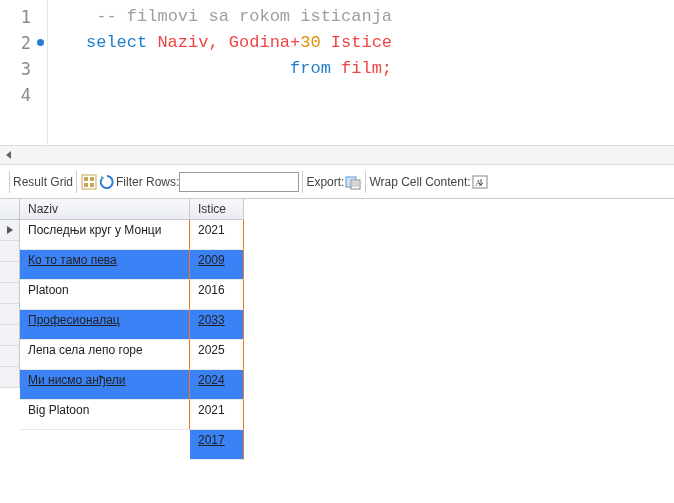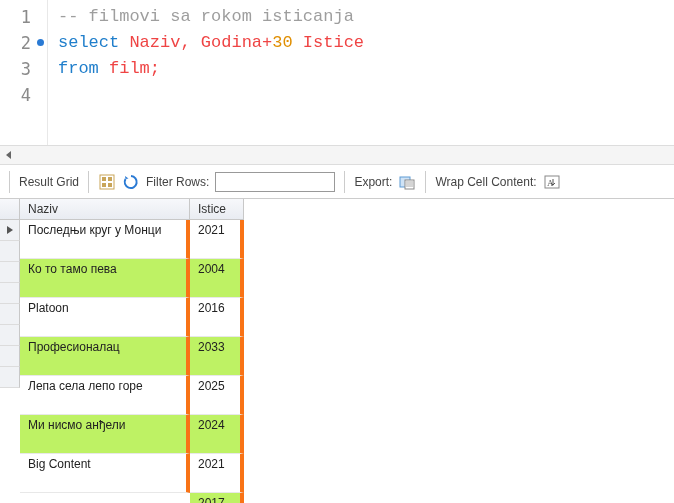--- a/index.html
+++ b/index.html
@@ -41,23 +41,23 @@
     width: 7px;
     height: 7px;
     border-radius: 50%;
     background: #2a7ad4;
   }
   .code {
     padding: 4px 0 0 10px;
     font-family: Consolas, "Courier New", monospace;
     font-size: 17px;
   }
-  .cline { height: 26px; line-height: 26px; white-space: pre; }
+  .cline { height: 26px; line-height: 26px; white-space: pre; text-align: right; }
   .comment { color: #9e9e9e; }
-  .kw { color: #1f7ecb; }
+  .kw { color: #1f7ecb; margin-left: 28px; }
   .num { color: #e08e00; }
   .plain { color: #ef4444; }
 
   .hscroll {
     height: 20px;
     border-top: 1px solid #ddd;
     border-bottom: 1px solid #ddd;
     background: #f5f5f5;
     display: flex;
     align-items: center;
@@ -73,21 +73,20 @@
     font-size: 11px;
   }
 
   .toolbar {
     height: 34px;
     display: flex;
     align-items: center;
     padding: 0 6px;
     border-bottom: 1px solid #ccc;
     background: #fff;
-    gap: 6px;
   }
   .toolbar .sep {
     width: 1px;
     height: 22px;
     background: #ccc;
     margin: 0 3px;
   }
   .toolbar .lbl { color: #444; font-size: 12px; }
   .toolbar input.filter {
     width: 120px;
@@ -136,28 +135,28 @@
   .col .hdr {
     height:21px; line-height:21px;
     padding:0 8px;
     background: linear-gradient(#f7f8fb,#e9ecf2);
     border-right:1px solid #c8c8c8;
     border-bottom:1px solid #c8c8c8;
     color:#333;
     font-weight: normal;
   }
   .col .cell {
-    height:39px; line-height:21px;
+    height:30px; line-height:21px;
     padding:0 8px;
-    border-right:4px solid #f97316;
+    border-right:1px solid #f97316;
     border-bottom:1px solid #e8e8e8;
     color:#222;
     white-space: nowrap;
   }
-  .col .cell.alt { background:#bef264; }
+  .col .cell.alt { background:#3b82f6;text-decoration:underline; }
   .col.naziv { width: 170px; }
   .col.istice { width: 54px; text-align:left; }
 </style>
 </head>
 <body>
 
 <div class="editor">
   <div class="gutter" id="gutter">
       <div class="gline">1</div>
       <div class="gline">2<span class="dot"></span></div>
@@ -237,26 +236,26 @@
     </div>
   <div class="data-cols" id="datacols">
       <div class="col naziv">
         <div class="hdr">Naziv</div>
         <div class="cell">Последњи круг у Монци</div>
         <div class="cell alt">Ко то тамо пева</div>
         <div class="cell">Platoon</div>
         <div class="cell alt">Професионалац</div>
         <div class="cell">Лепа села лепо горе</div>
         <div class="cell alt">Ми нисмо анђели</div>
-        <div class="cell">Big Content</div>
+        <div class="cell">Big Platoon</div>
       </div>
       <div class="col istice">
         <div class="hdr">Istice</div>
         <div class="cell">2021</div>
-        <div class="cell alt">2004</div>
+        <div class="cell alt">2009</div>
         <div class="cell">2016</div>
         <div class="cell alt">2033</div>
         <div class="cell">2025</div>
         <div class="cell alt">2024</div>
         <div class="cell">2021</div>
         <div class="cell alt">2017</div>
       </div>
     </div>
 </div>
 

